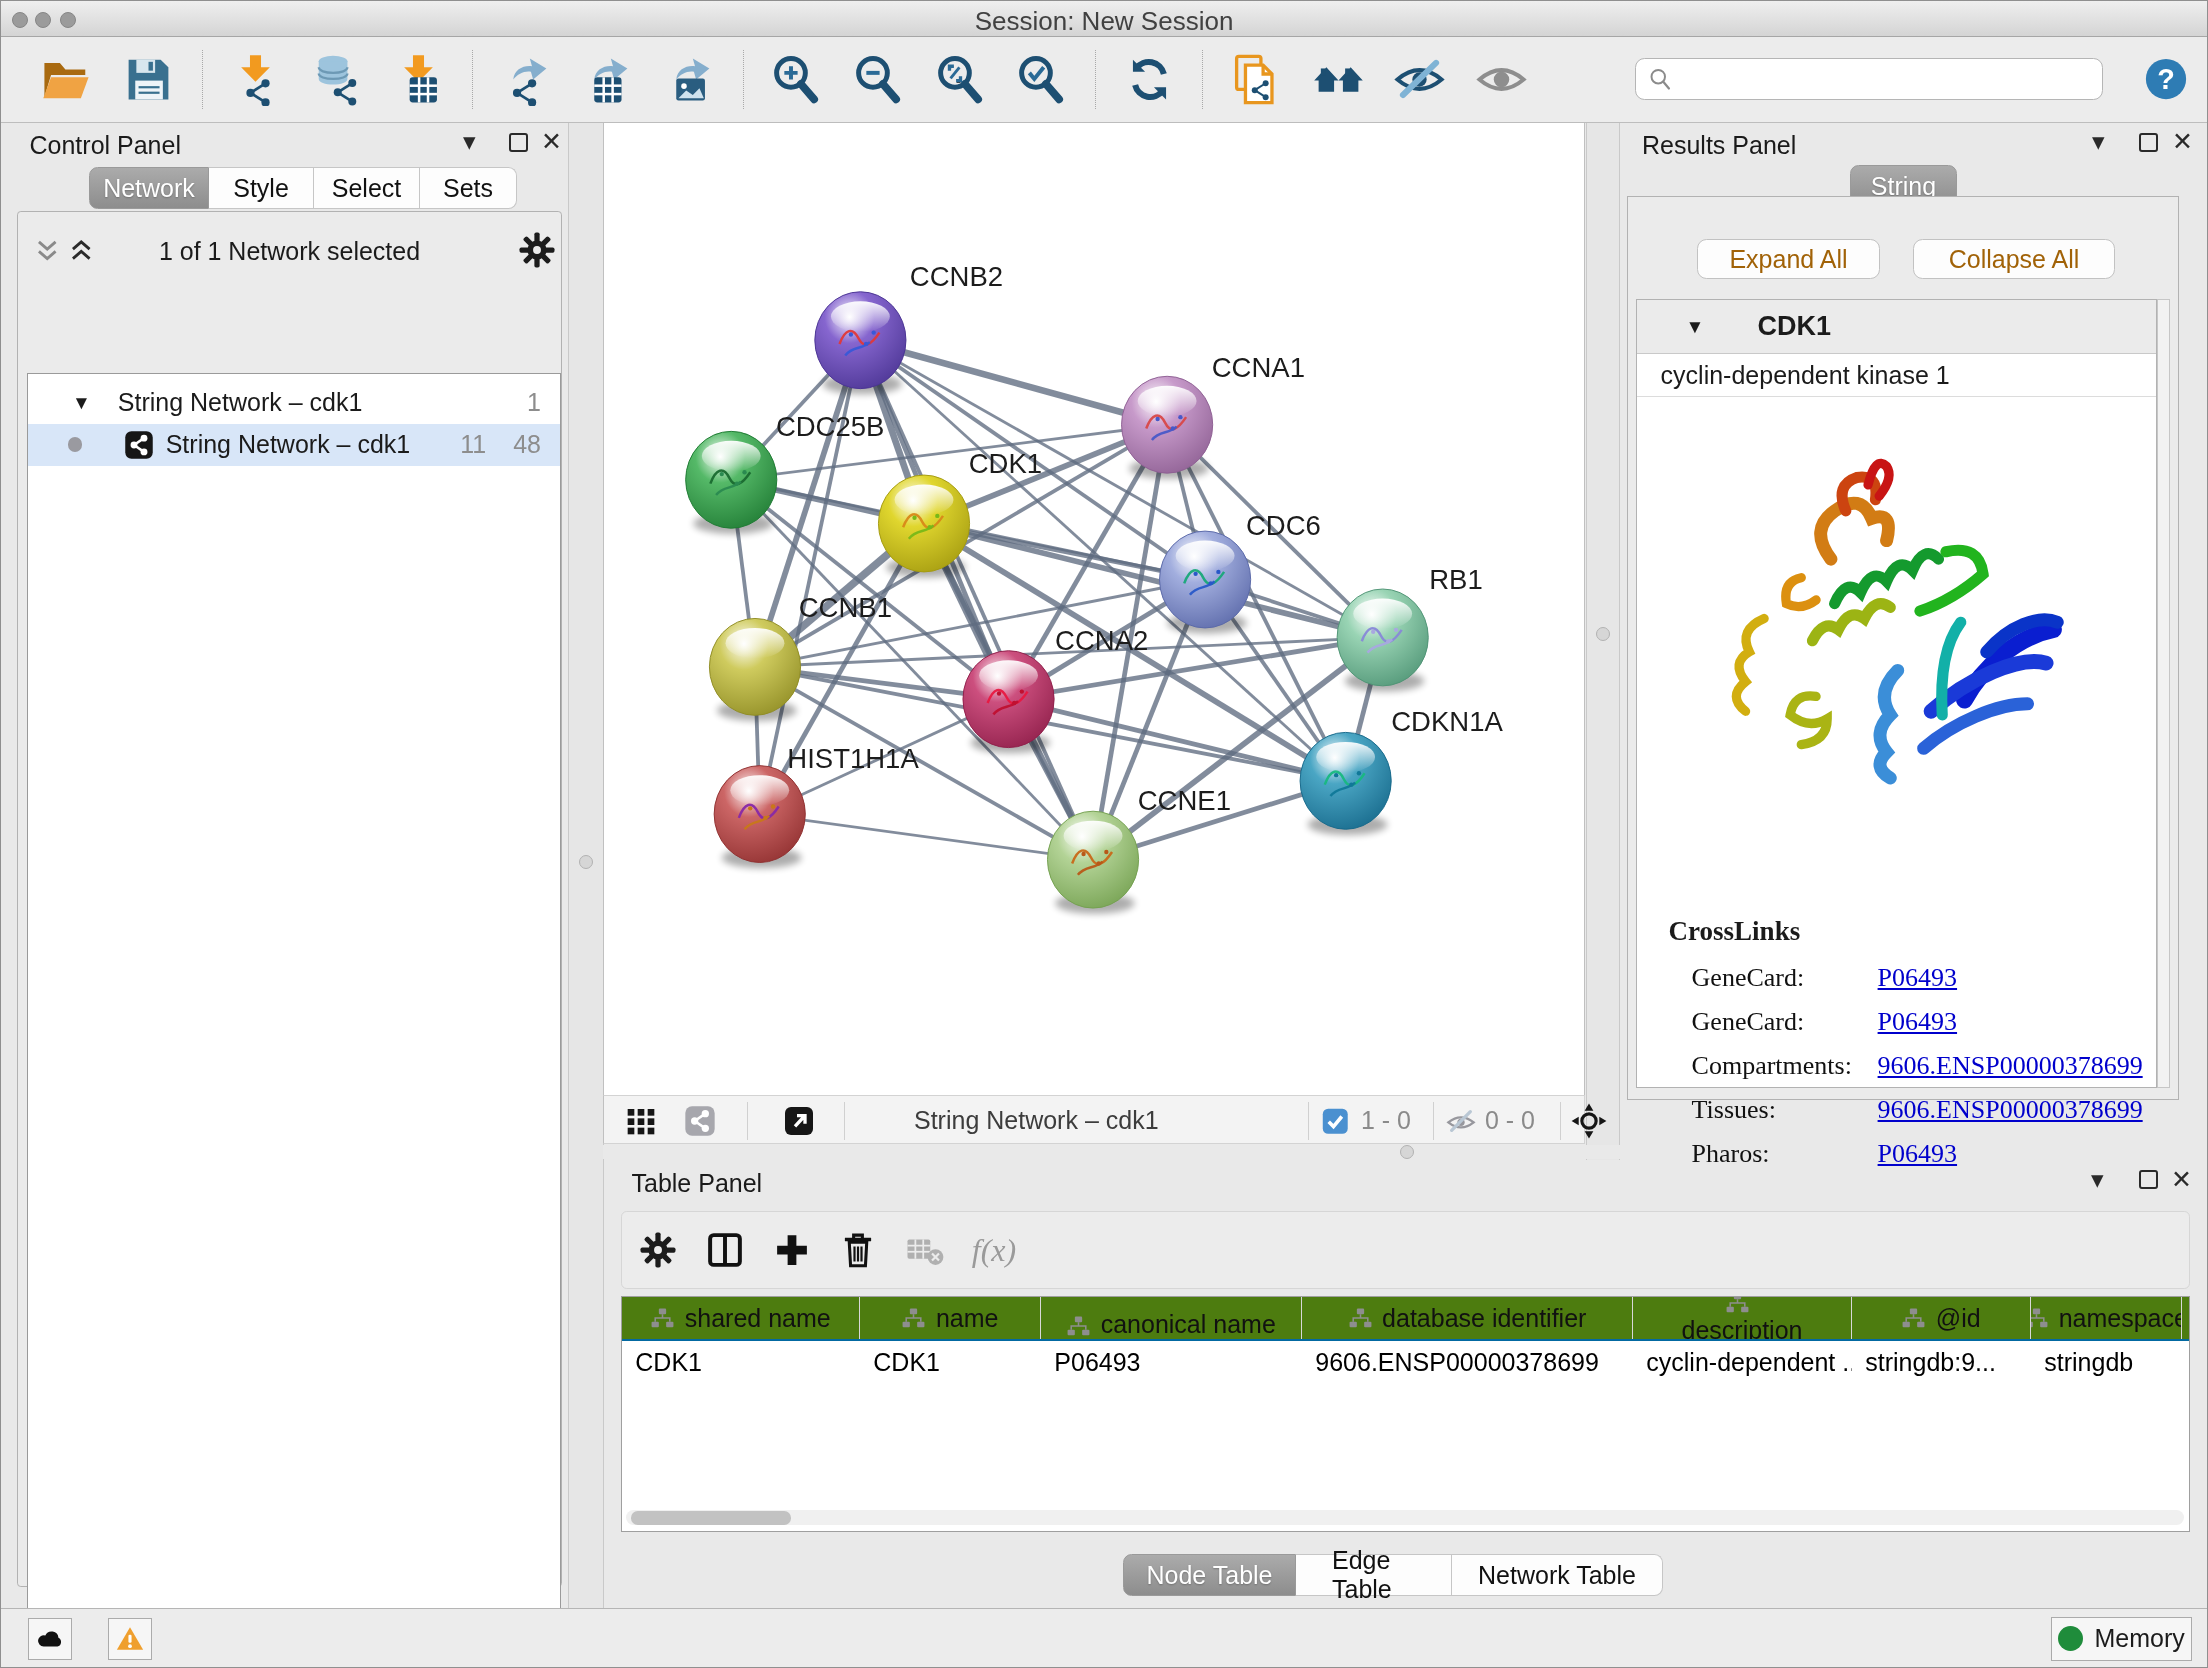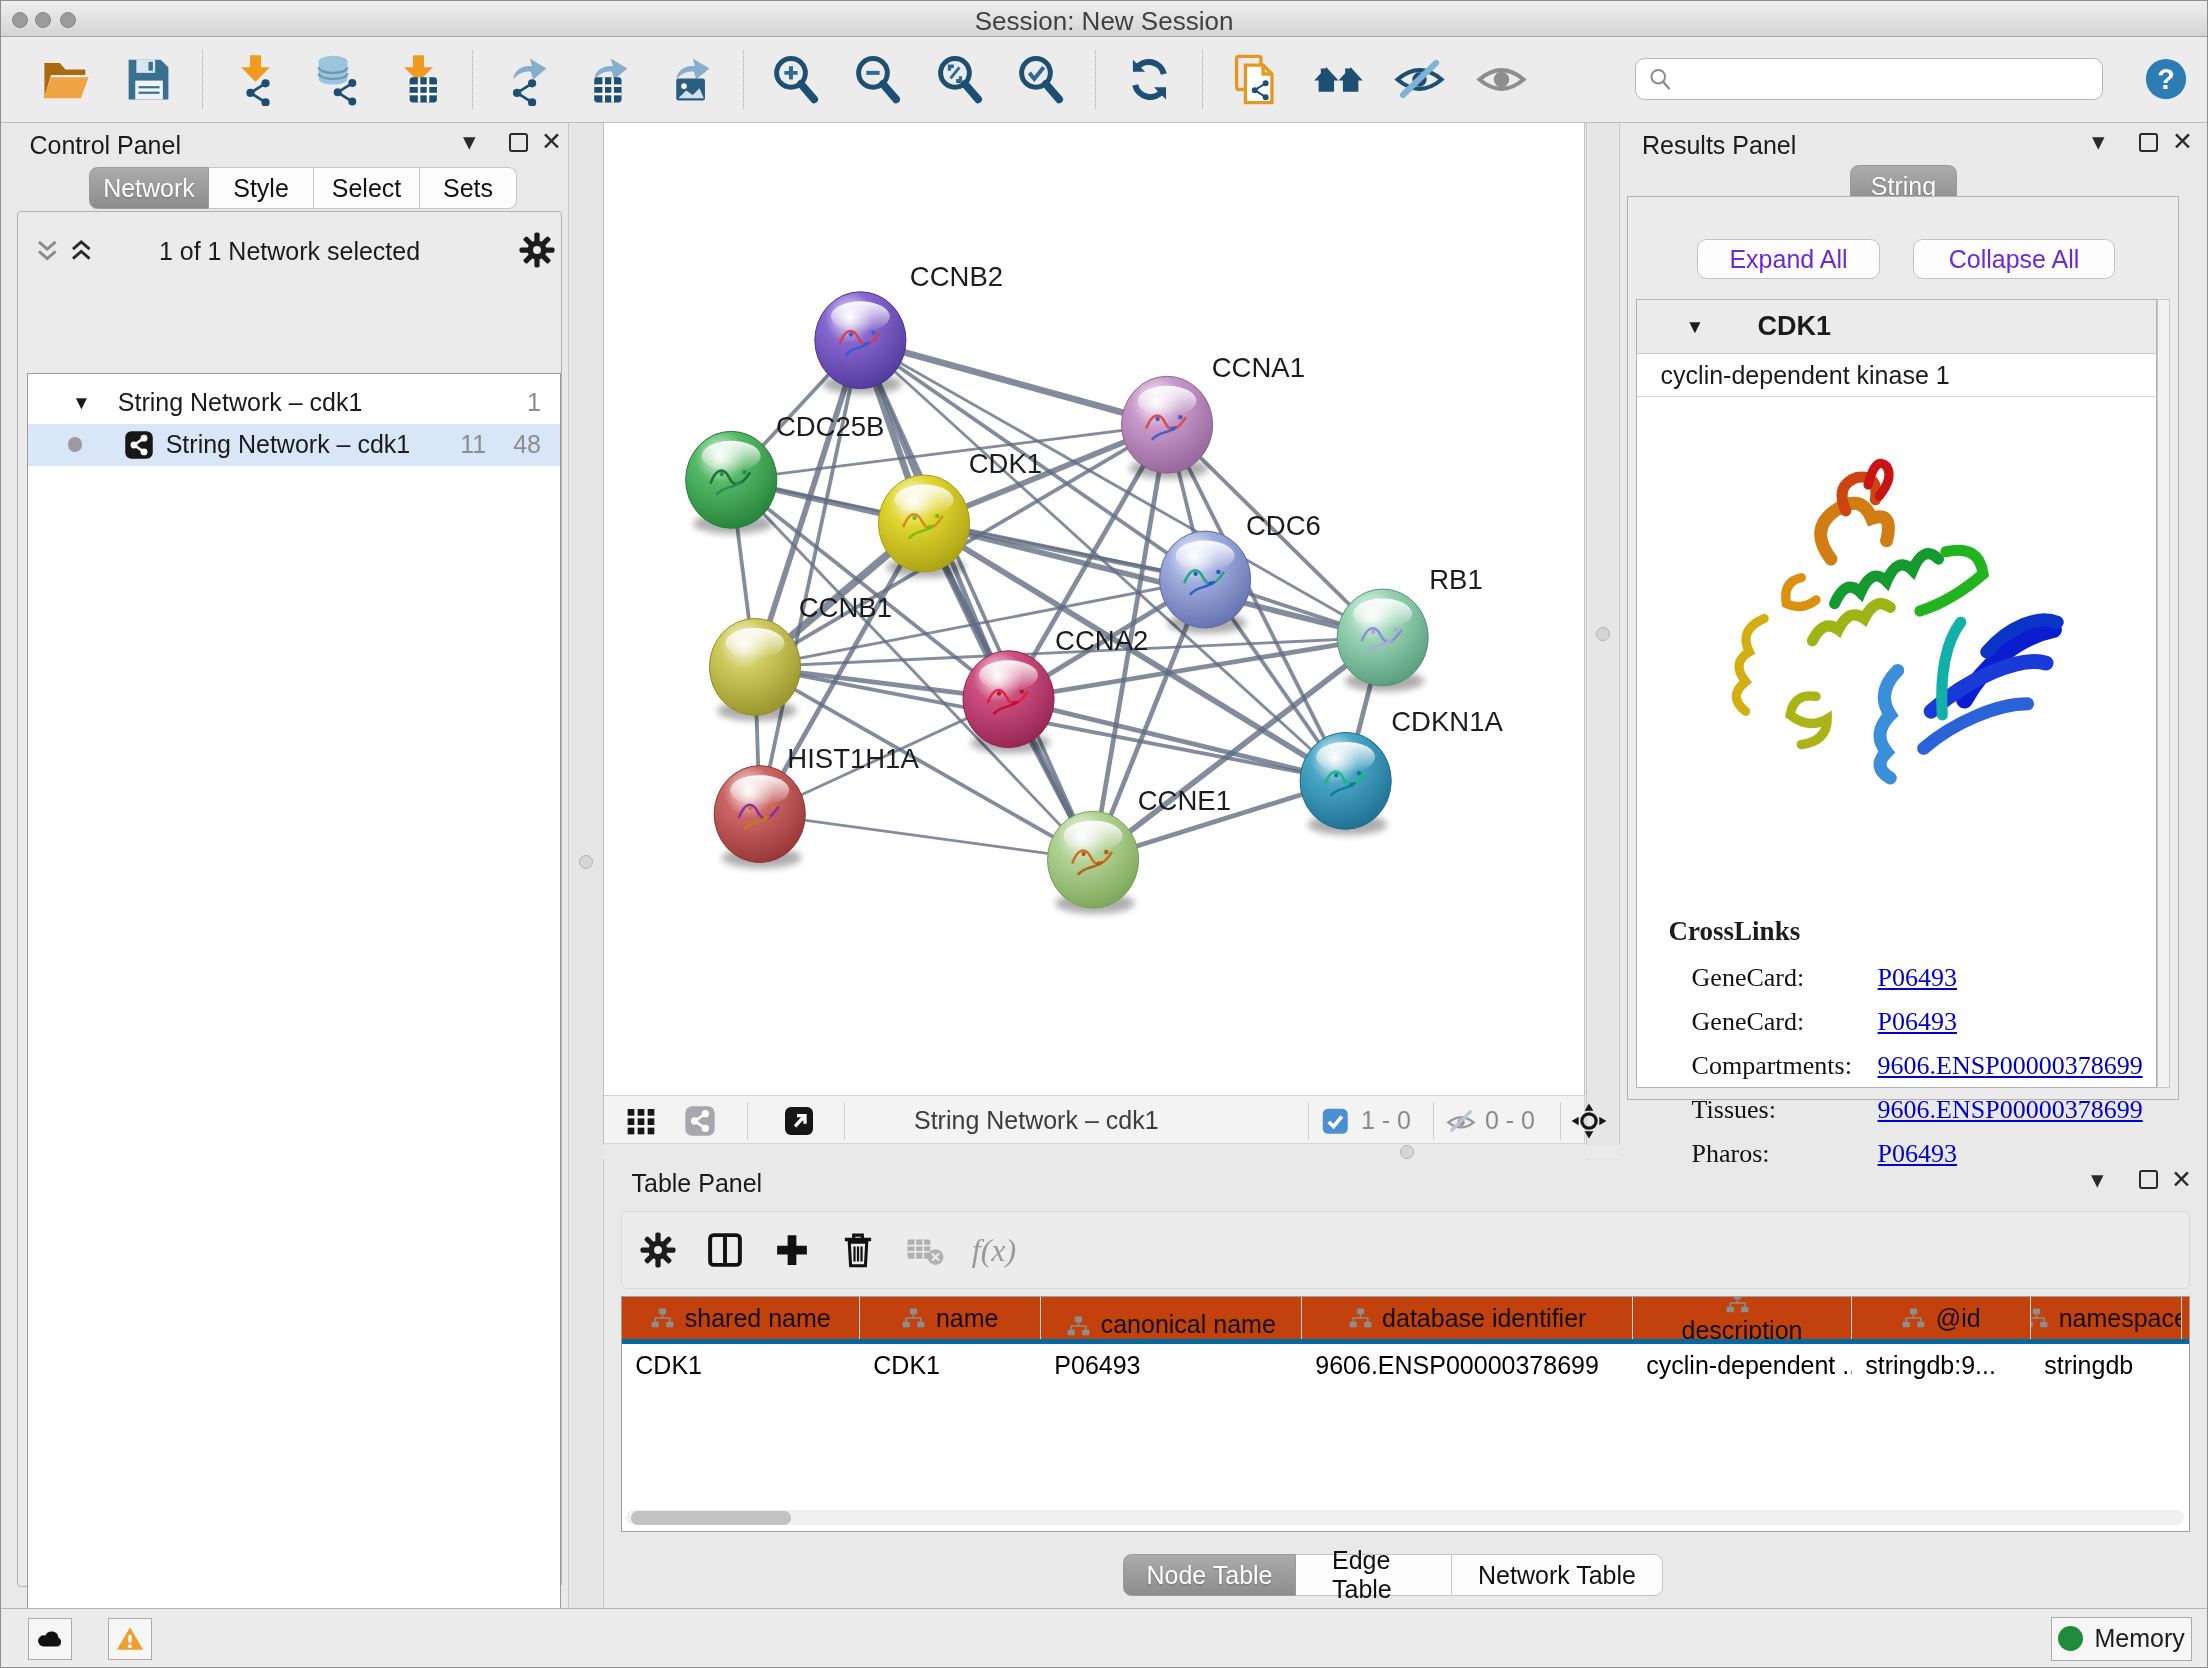--- a/index.html
+++ b/index.html
@@ -52,42 +52,42 @@
   .canvas{position:absolute;left:602px;top:122px;width:982px;height:972px;background:#fff;
     border-left:1px solid #c0c0c0;border-right:1px solid #c0c0c0;box-sizing:border-box;}
   .netbar{position:absolute;left:602px;top:1094px;width:982px;height:49px;background:#f3f3f3;
     border:1px solid #d3d3d3;border-left:1px solid #c0c0c0;box-sizing:border-box;}
   .netbar .nb-ico{position:absolute;top:8.6px;width:32px;height:32px;}
   .netbar .nb-txt{position:absolute;top:9.5px;font-size:25px;color:#3c3c3c;}
   .nb-sep{position:absolute;top:5.7px;height:38px;border-left:1px solid #d0d0d0;}
   
   .rp-box{position:absolute;left:1626px;top:195px;width:552px;height:904px;
     background:#ebebeb;border:1px solid #b2b2b2;box-sizing:border-box;}
-  .btn{background:#fdfdfd;border:1px solid #c2c2c2;border-radius:9.5px;font-size:25px;color:#6d28d9;
+  .btn{background:#fdfdfd;border:1px solid #c2c2c2;border-radius:9.5px;font-size:25px;color:#a16207;
     display:flex;align-items:center;justify-content:center;cursor:pointer;box-sizing:border-box;}
   .cdk-box{position:absolute;left:7.6px;top:102px;width:521px;height:789px;background:#fff;
     border:1px solid #b2b2b2;box-sizing:border-box;}
   .cdk-head{height:53px;background:#ebebeb;border-bottom:1px solid #c9c9c9;display:flex;
     align-items:center;}
   .cdk-desc{height:42px;border-bottom:1px solid #dcdcdc;display:flex;align-items:center;
     padding-left:24px;font-size:25px;}
   .xl{font-family:"Liberation Serif","DejaVu Serif",serif;}
   .xl-row{display:flex;height:44px;align-items:center;font-size:26px;}
   .xl-label{width:186px;flex:none;color:#111;}
   .xl-link{color:#0000cc;text-decoration:underline;cursor:pointer;white-space:nowrap;}
   .rp-scroll{position:absolute;right:7.6px;top:102px;width:13.3px;height:789px;background:#f2f2f2;
     border:1px solid #c6c6c6;box-sizing:border-box;}
   
   .tp-toolbar{position:absolute;left:620px;top:1210px;width:1569px;height:78px;background:#ececec;
     border:1px solid #d6d6d6;border-radius:5.7px;display:flex;align-items:center;box-sizing:border-box;}
   .tp-btn{width:42px;height:42px;margin:0 12.4px;cursor:pointer;}
   .tp-btn svg{width:100%;height:100%;}
   .tbl{position:absolute;left:620px;top:1295px;width:1569px;height:236px;background:#fff;
     border:1px solid #9f9f9f;box-sizing:border-box;overflow:hidden;}
-  .tbl-head{display:flex;height:42px;background:#c2410c;border-bottom:5px solid #0369a1;}
+  .tbl-head{display:flex;height:42px;background:#4d7c0f;border-bottom:2px solid #0369a1;}
   .th{display:flex;align-items:center;justify-content:center;font-size:25px;color:#111;
     border-right:1px solid #d8d8d8;box-sizing:border-box;overflow:hidden;white-space:nowrap;flex:none;}
   .th svg{width:25px;height:25px;margin-right:9.5px;flex:none;}
   .tbl-row{display:flex;height:42px;}
   .td{font-size:25px;color:#000;padding-left:13.3px;display:flex;align-items:center;
     box-sizing:border-box;overflow:hidden;white-space:nowrap;flex:none;}
   .hscroll{position:absolute;left:3.8px;bottom:5.7px;width:1558px;height:15px;background:#f0f0f0;border-radius:7.6px;}
   .hthumb{position:absolute;left:5.7px;top:1px;width:160px;height:13.3px;background:#c2c2c2;border-radius:6.7px;}
   
   .statusbar{position:absolute;left:0;top:1607px;right:0;height:61px;background:#ececec;

